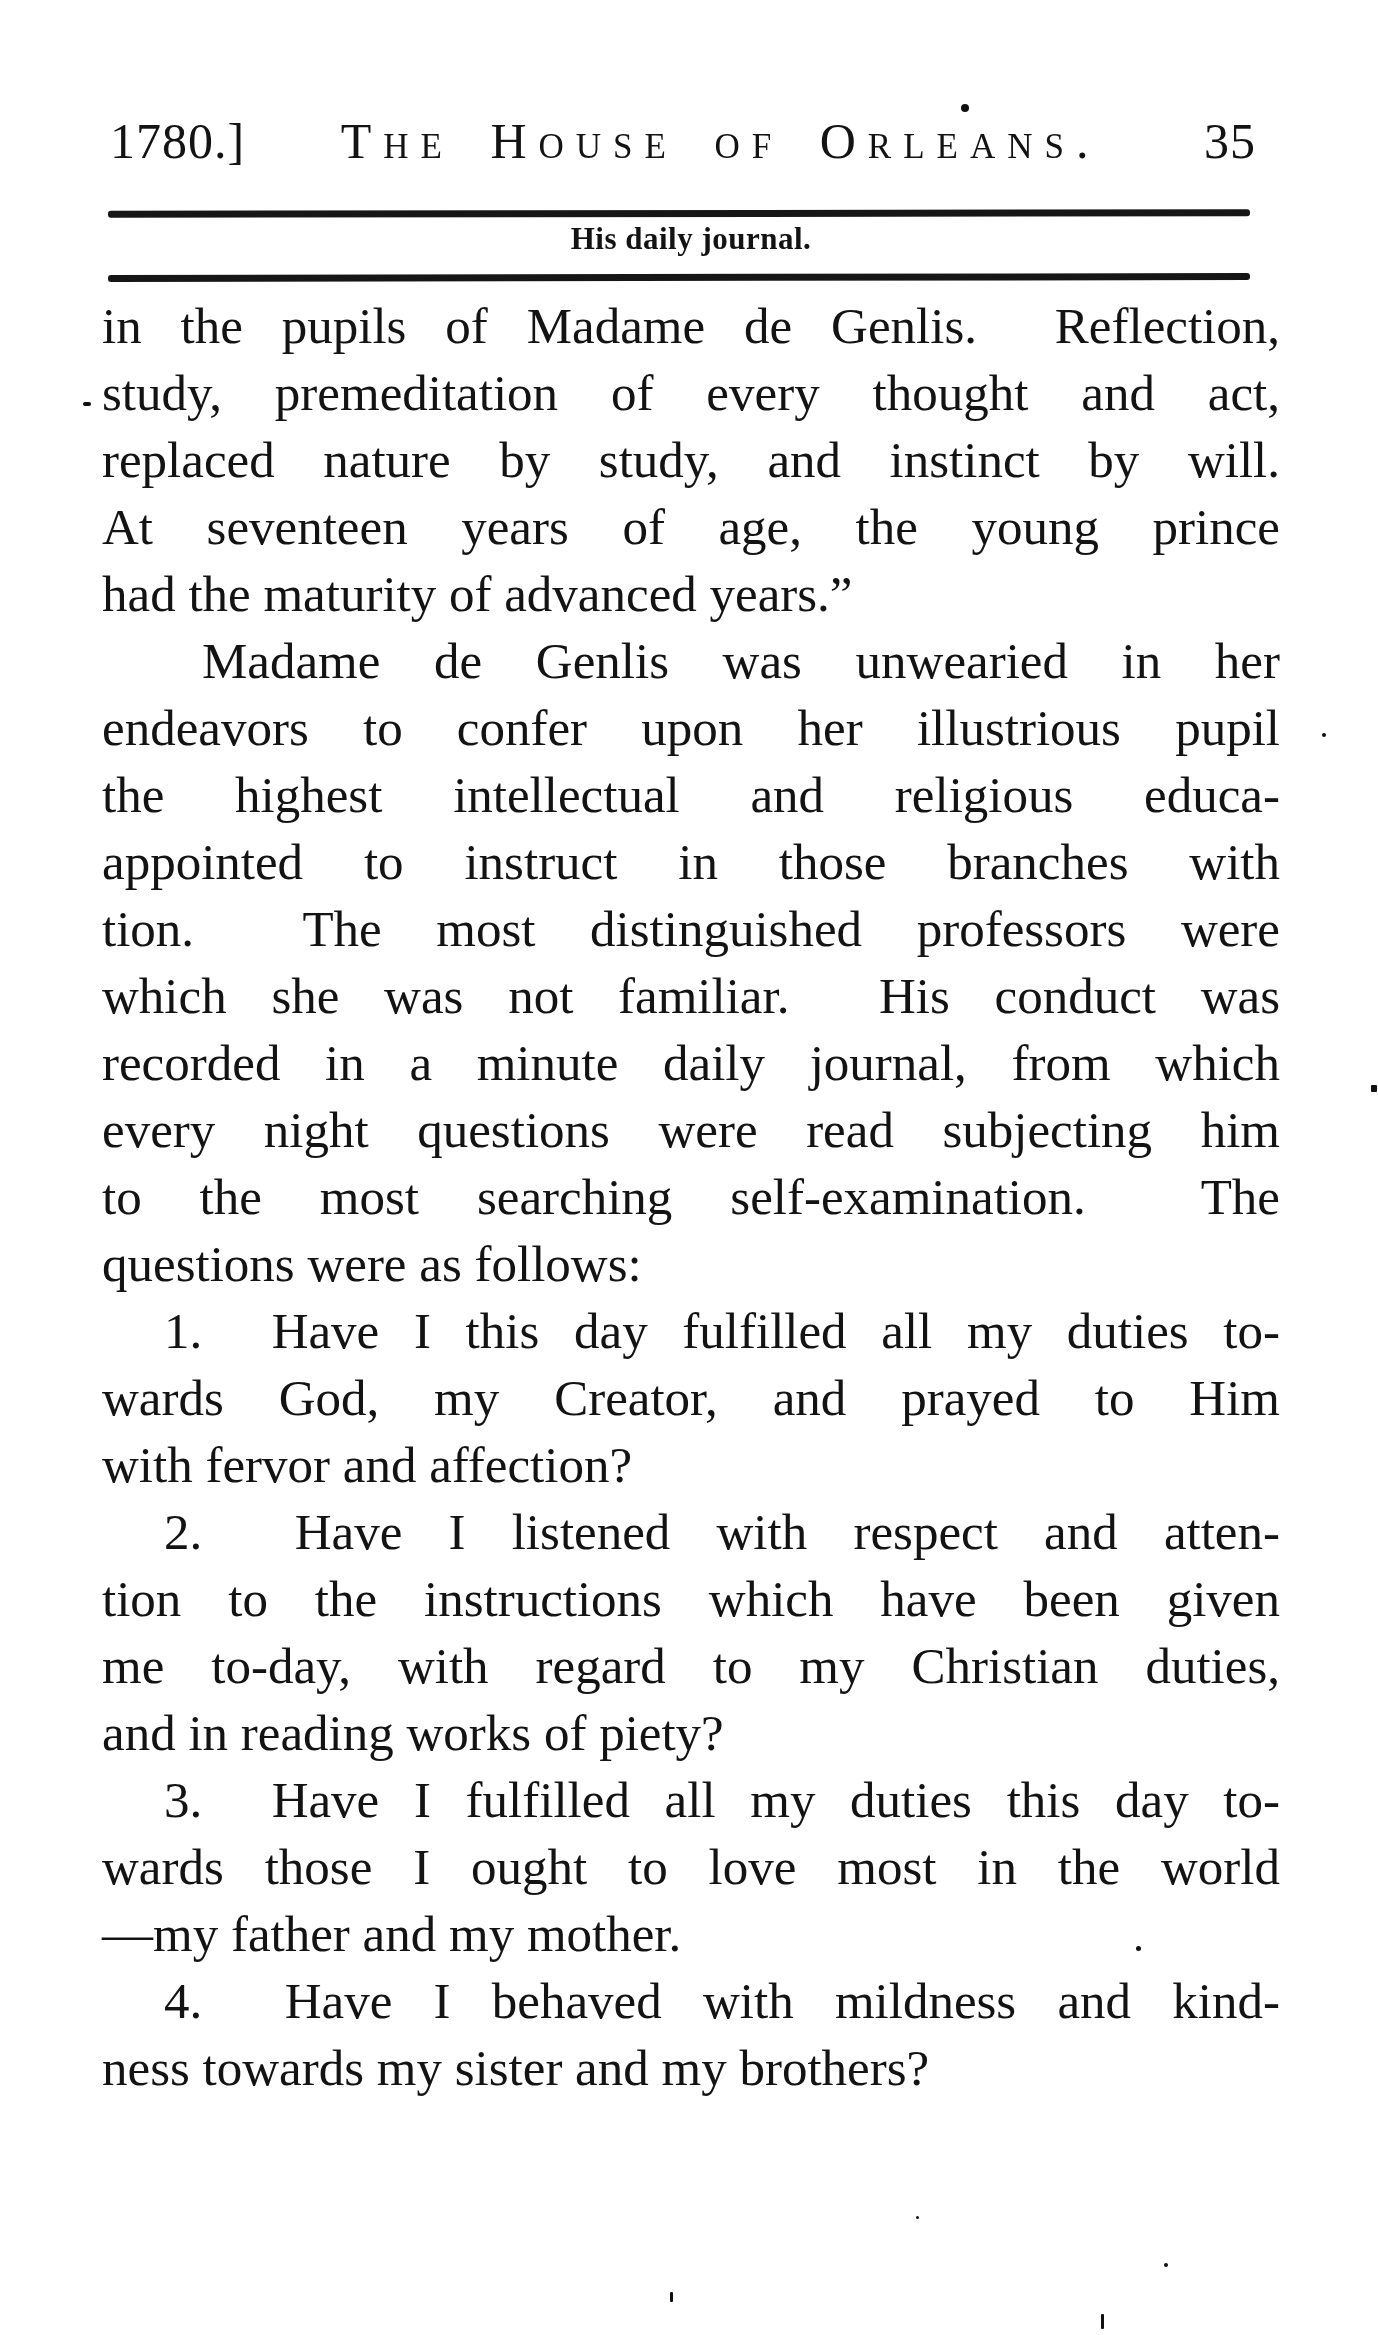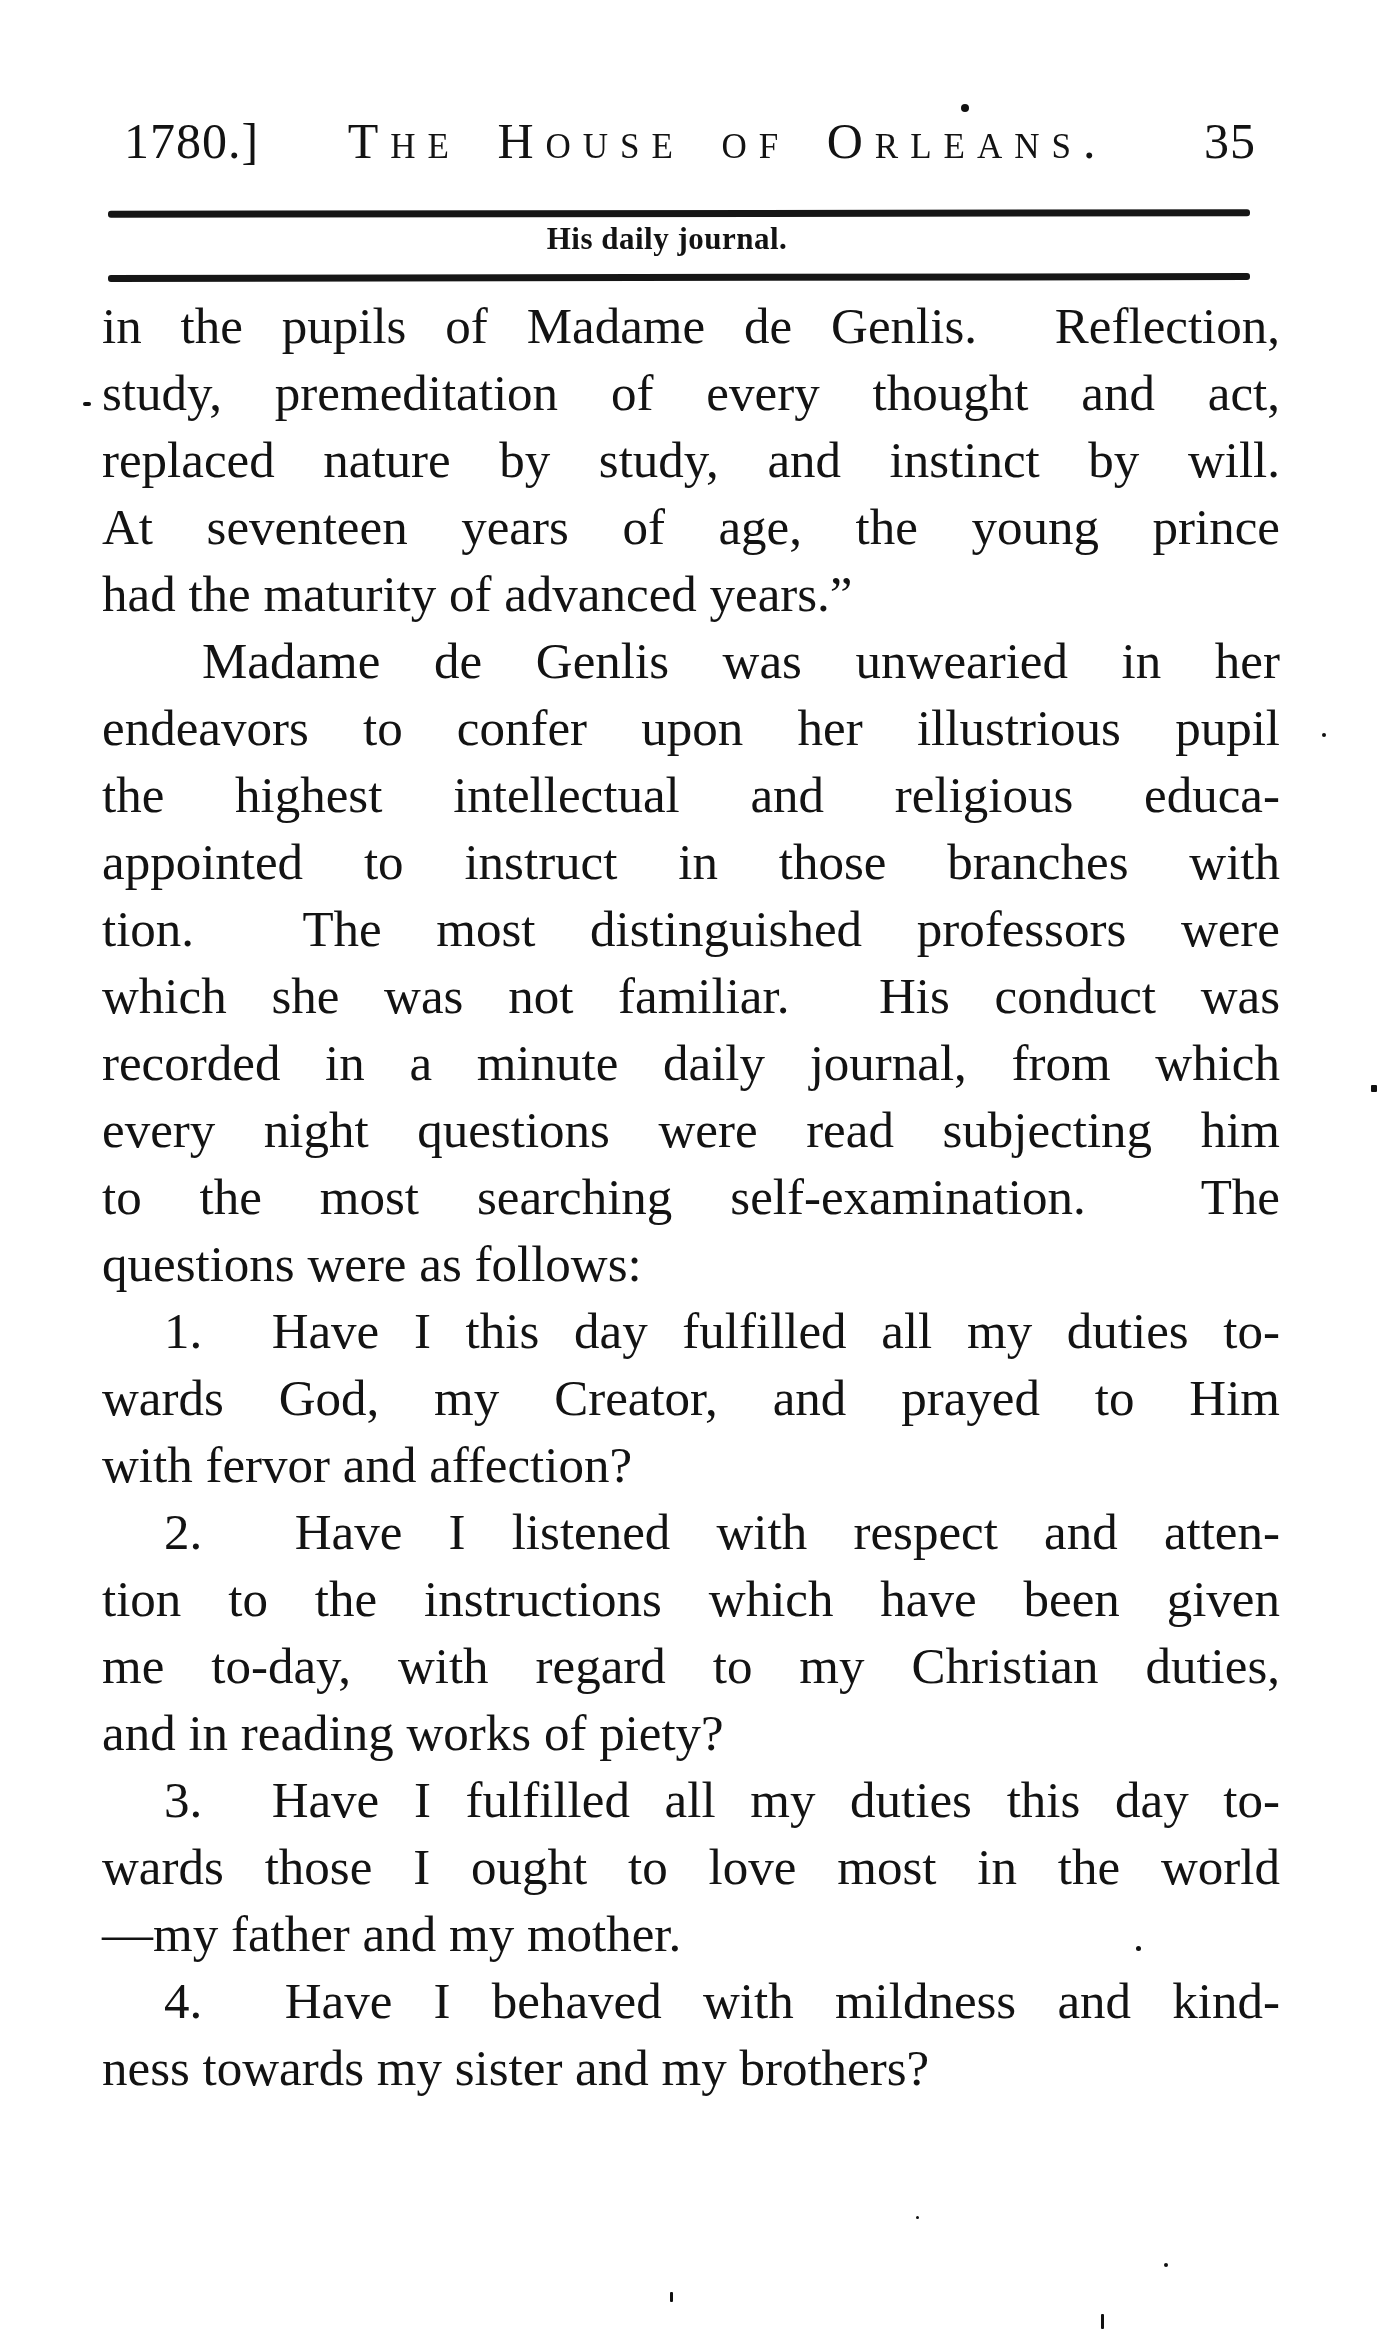--- a/index.html
+++ b/index.html
@@ -17,42 +17,42 @@
     position: absolute;
     left: 110px;
     top: 112px;
     width: 1146px;
     display: flex;
     justify-content: space-between;
     align-items: baseline;
     font-size: 50px;
     line-height: 58px;
   }
-  .header-date { letter-spacing: 1px; margin-left: 14px; }
+  .header-date { letter-spacing: 1px; }
   .header-title {
     font-variant: small-caps;
     letter-spacing: 12px;
     word-spacing: 12px;
     white-space: nowrap;
   }
   .header-page { letter-spacing: 1px; margin-left: 8px; }
   
   .rule {
     position: absolute;
     left: 108px;
     width: 1142px;
     height: 7px;
     background: #161616;
     border-radius: 3px;
   }
   .rule-top { top: 210px; transform: rotate(-0.08deg); }
   .rule-bottom { top: 274px; transform: rotate(-0.1deg); }
   .section-heading {
     position: absolute;
-    left: 96px;
+    left: 120px;
     top: 221px;
     width: 1142px;
     text-align: center;
     font-size: 31px;
     font-weight: bold;
     letter-spacing: 0.5px;
   }
   
   .body-text {
     position: absolute;

